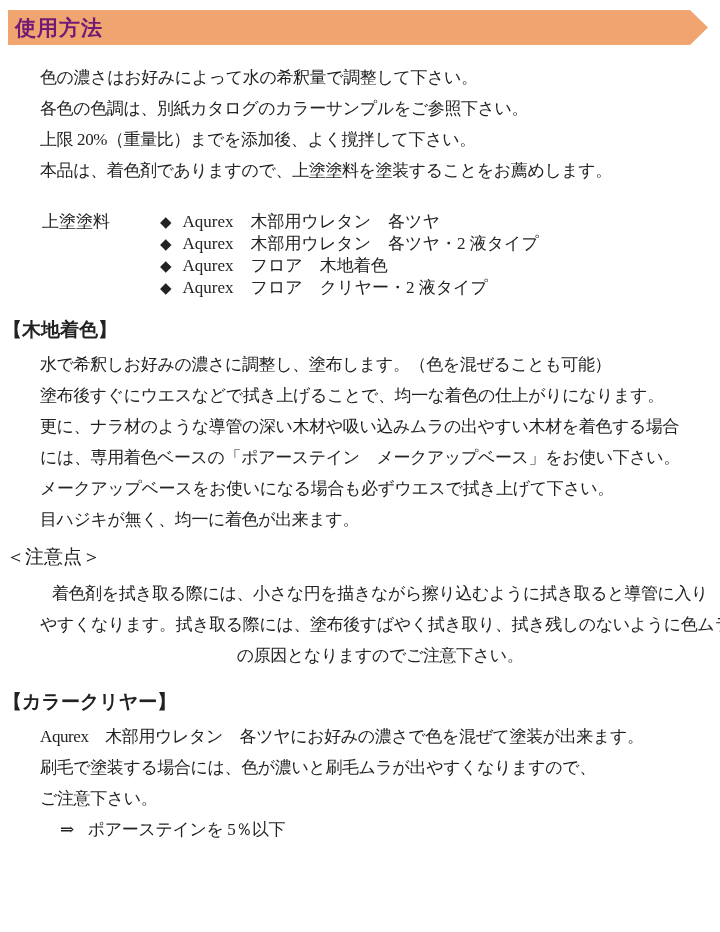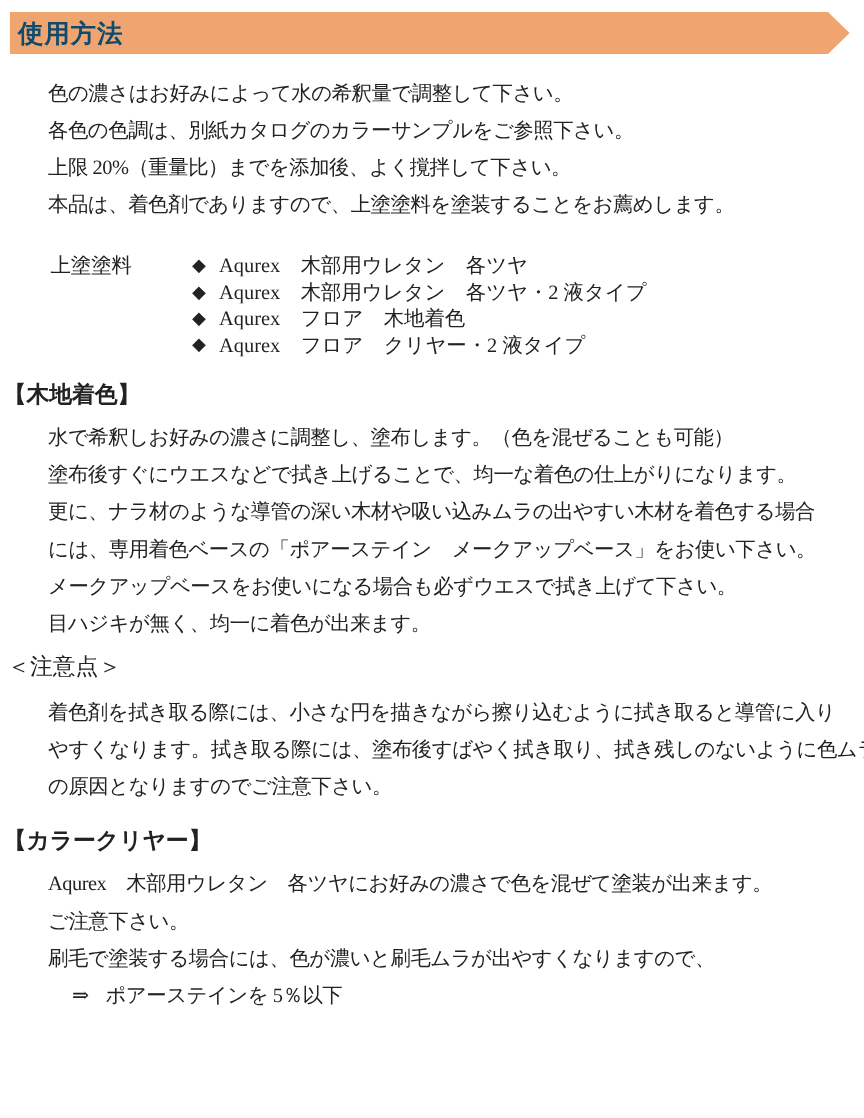--- a/index.html
+++ b/index.html
@@ -11,42 +11,42 @@
   .banner {
     margin:10px 0 0 8px;
     width:700px; height:35px;
     background:#F0A470;
     clip-path:polygon(0 0, calc(100% - 18px) 0, 100% 50%, calc(100% - 18px) 100%, 0 100%);
     display:flex; align-items:center;
     padding-left:7px;
   }
   .banner-title {
     font-family:"Liberation Sans","DejaVu Sans",sans-serif;
-    font-weight:bold; color:#0c4a6e; font-size:21px;
+    font-weight:bold; color:#701a75; font-size:21px;
     letter-spacing:1px;
   }
   .bodytext {
     font-size:17px; line-height:31px;
     letter-spacing:-0.4px; white-space:nowrap;
   }
   .intro { margin:17px 0 0 40px; }
   .topcoat {
     margin:25px 0 0 42px;
     display:flex; font-size:17px; line-height:22px; white-space:nowrap;
   }
   .topcoat-label { width:118px; }
   .topcoat-item { display:flex; }
   .diamond { margin-right:11px; font-size:15px; line-height:22px; }
   .heading {
     font-size:19px; line-height:30px; white-space:nowrap;
   }
   .heading-bold { font-weight:bold; margin:16px 0 0 3px; }
   .heading-angle { font-weight:normal; margin:7px 0 0 6px; }
   .sec-body { margin:4px 0 0 40px; }
-  .sec-body-tight { margin:6px 0 0 40px; }
+  .sec-body-tight { margin:6px 0 0 40px;text-align:center; }
   .guide-line { margin-left:20px; display:flex; }
   .arrow { margin-right:14px; }
 </style>
 </head>
 <body>
 
 <div class="banner" style="background: rgb(240, 164, 112);">
   <span class="banner-title">使用方法</span>
 </div>
 
@@ -92,19 +92,19 @@
 <div class="heading heading-angle">＜注意点＞</div>
 <div class="sec-body-tight bodytext">
   <div>着色剤を拭き取る際には、小さな円を描きながら擦り込むように拭き取ると導管に入り</div>
   <div>やすくなります。拭き取る際には、塗布後すばやく拭き取り、拭き残しのないように色ムラ</div>
   <div>の原因となりますのでご注意下さい。</div>
 </div>
 
 <div class="heading heading-bold">【カラークリヤー】</div>
 <div class="sec-body bodytext">
   <div>Aqurex　木部用ウレタン　各ツヤにお好みの濃さで色を混ぜて塗装が出来ます。</div>
+  <div>刷毛で塗装する場合には、色が濃いと刷毛ムラが出やすくなりますので、</div>
   <div>ご注意下さい。</div>
-  <div>刷毛で塗装する場合には、色が濃いと刷毛ムラが出やすくなりますので、</div>
   <div class="guide-line">
     <span class="arrow">⇒</span>
     <span>ポアーステインを 5％以下</span>
   </div>
 </div>
 
 </body></html>

